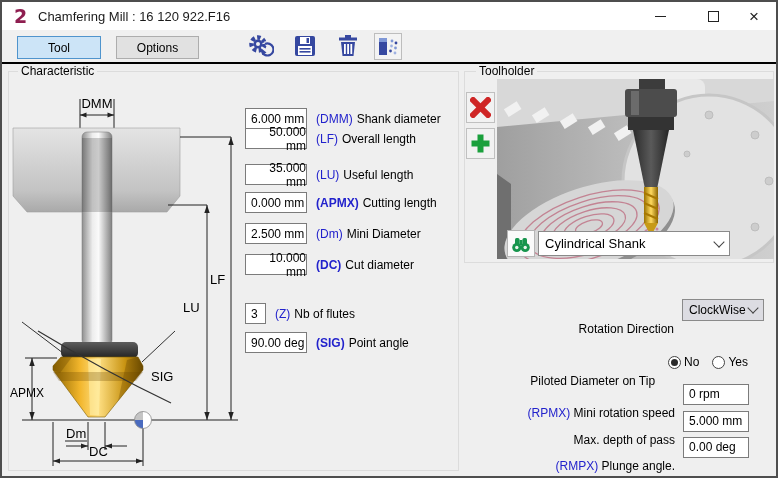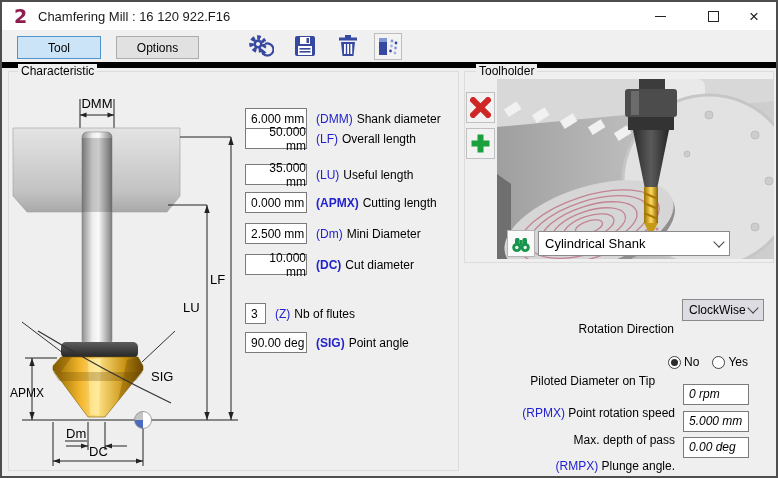--- a/index.html
+++ b/index.html
@@ -9,38 +9,38 @@
   .titlebar{position:absolute;left:0;top:0;width:774px;height:28px;background:#ffffff;}
   .logo{position:absolute;left:12px;top:3px;font-size:19px;font-weight:bold;color:#8e1e50;
         font-family:"DejaVu Sans",sans-serif;}
   .title{position:absolute;left:36px;top:7px;font-size:13px;color:#1a1a1a;}
   .winbtn{position:absolute;top:0;width:38px;height:28px;display:flex;align-items:center;justify-content:center;cursor:default;}
   .minglyph{display:block;width:11px;border-top:1px solid #222;}
   .maxglyph{display:block;width:9px;height:9px;border:1px solid #222;}
   .closeglyph{font-size:17px;color:#222;line-height:1;}
   
   .toolbar{position:absolute;left:0;top:28px;width:774px;height:32px;background:#f0f0f0;
-           border-bottom:6px solid #000000;}
+           border-bottom:2px solid #000000;}
   .tabbtn{position:absolute;top:6px;height:23px;box-sizing:border-box;font-size:12px;
           display:flex;align-items:center;justify-content:center;}
   .tabbtn.active{left:15px;width:84px;background:#cce4f7;border:1px solid #4f94cd;}
   .tabbtn.idle{left:114px;width:83px;background:#e1e1e1;border:1px solid #adadad;}
   .tbicon{position:absolute;top:3px;width:26px;height:26px;}
   .tbicon svg{display:block;}
   .simbtn{position:absolute;top:3px;left:372px;width:28px;height:27px;box-sizing:border-box;
           border:1px solid #bdbdbd;background:#f3f3f3;}
   
   .groupbox{position:absolute;box-sizing:border-box;border:1px solid #dcdcdc;}
   .grouplabel{position:absolute;font-size:12px;color:#000;background:#efefef;padding:0 3px;}
   
   .frow{position:absolute;left:243px;display:flex;align-items:center;}
   .fbox{box-sizing:border-box;width:62px;height:21px;background:#fff;border:1px solid #7b7b7b;
         font-size:12px;color:#000;display:flex;align-items:center;padding-left:5px;text-align:right;}
   .fbox.narrow{width:21px;}
-  .fbox.w65{width:66px;font-style:italic;}
+  .fbox.w65{width:66px;}
   .flabel{margin-left:9px;font-size:12px;color:#000;white-space:nowrap;}
   .code{color:#2222cc;}
   .code.bold{font-weight:bold;margin-top:32px;}
   .flabel .lbl{margin-left:4px;}
   
   .sqbtn{position:absolute;box-sizing:border-box;border:1px solid #c0c0c0;background:#f2f2f2;
          display:flex;align-items:center;justify-content:center;}
   .binocbtn{position:absolute;left:505px;top:228px;width:28px;height:27px;box-sizing:border-box;
             border:1px solid #b5b5b5;background:#fafafa;display:flex;align-items:center;justify-content:center;}
   .dropdown{position:absolute;box-sizing:border-box;border:1px solid #8a8a8a;display:flex;
@@ -378,21 +378,21 @@
       <span class="radio selected"></span>
       <span>No</span>
     </label>
     <label class="radio-opt">
       <span class="radio"></span>
       <span>Yes</span>
     </label>
   </div>
 
   <div class="rrow" style="top:366px;width:287px">
-    <span class="rlabel"><span class="code">(RPMX)</span> <span>Point rotation speed</span></span>
+    <span class="rlabel"><span class="code">(RPMX)</span> <span>Mini rotation speed</span></span>
     <div class="fbox w65">0 rpm</div>
   </div>
   <div class="rrow" style="top:393px;width:287px">
     <span class="rlabel">Max. depth of pass</span>
     <div class="fbox w65">5.000 mm</div>
   </div>
   <div class="rrow" style="top:419px;width:287px">
     <span class="rlabel"><span class="code">(RMPX)</span> <span>Plunge angle.</span></span>
     <div class="fbox w65">0.00 deg</div>
   </div>

